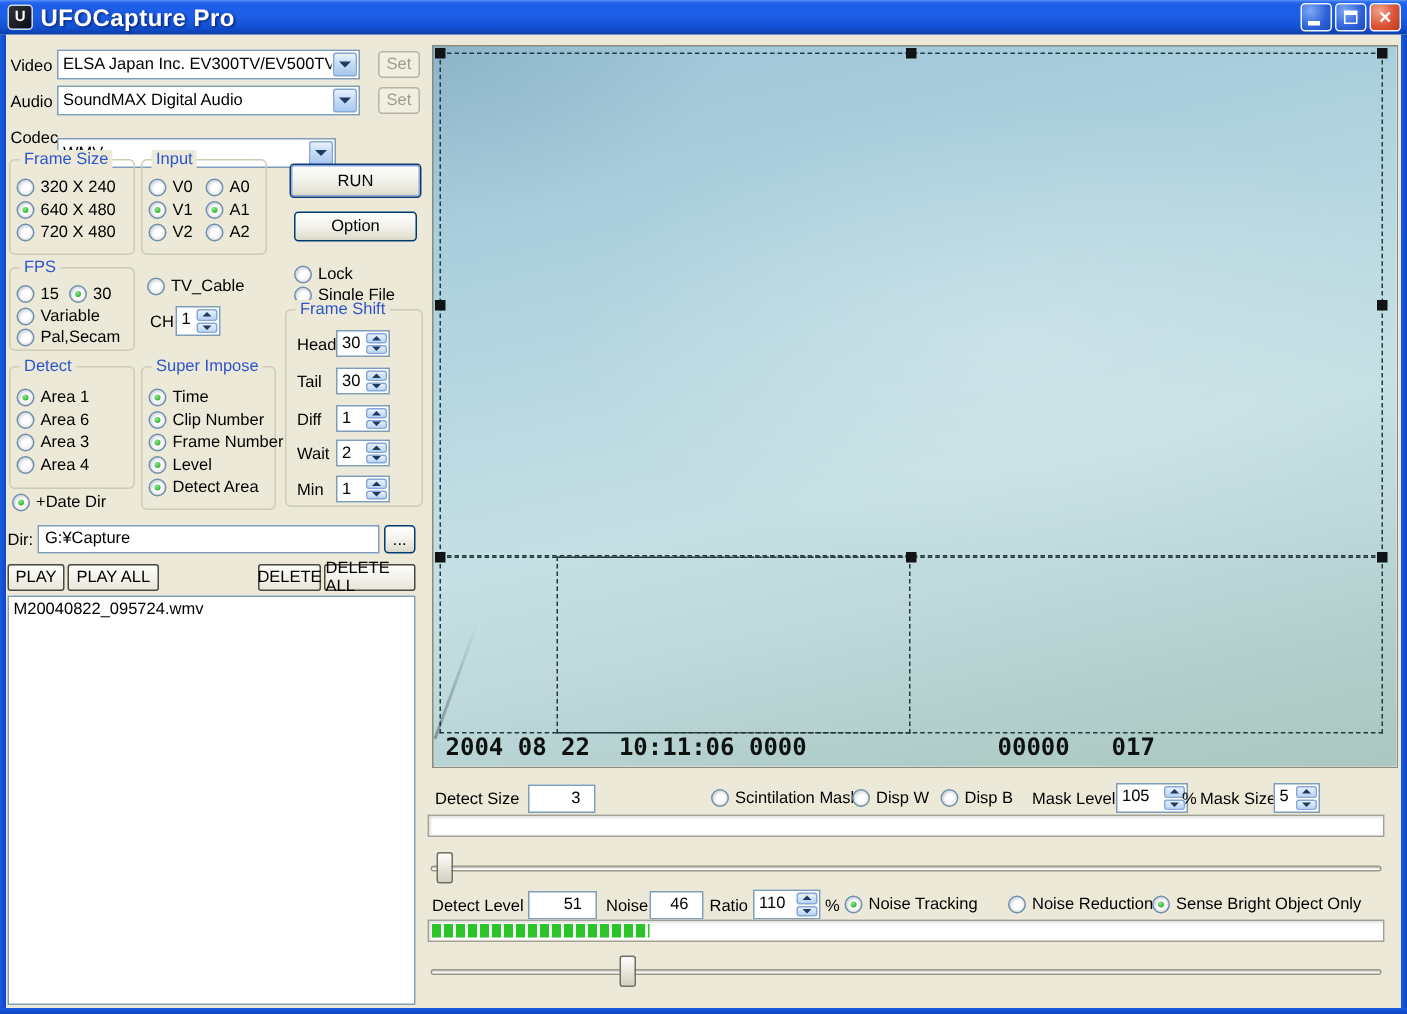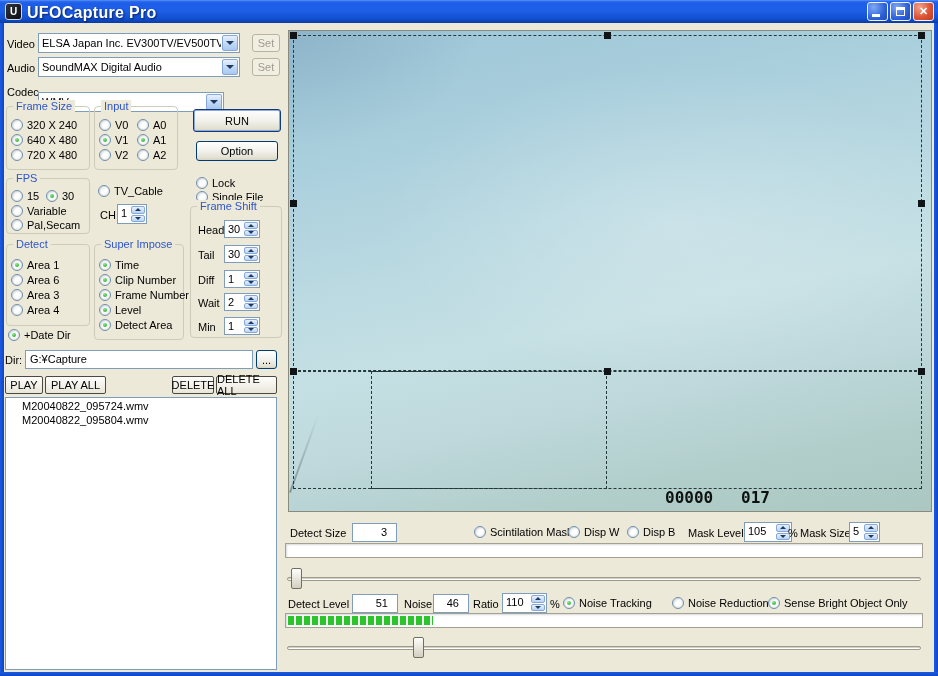--- a/index.html
+++ b/index.html
@@ -47,21 +47,21 @@
   .spin{position:absolute;border:1px solid #7F9DB9;background:#fff;display:flex;align-items:stretch}
   .spin-val{flex:1;padding:2px 1px 0 3px}
   .spin-btns{width:14px;display:flex;flex-direction:column;margin:1px;gap:1px}
   .sb{flex:1;border:1px solid #86A7D8;border-radius:2px;display:flex;align-items:center;justify-content:center;
     background:linear-gradient(180deg,#E8F1FC,#B9D4F3)}
   .tu{width:0;height:0;border-left:3px solid transparent;border-right:3px solid transparent;border-bottom:3.5px solid #1D3B60}
   .td{width:0;height:0;border-left:3px solid transparent;border-right:3px solid transparent;border-top:3.5px solid #1D3B60}
   .numbox{position:absolute;border:1px solid #7F9DB9;background:#fff;text-align:right;padding:2px 9px 0 2px}
   .field{position:absolute;border:1px solid #7F9DB9;background:#fff;padding:2px 3px 0 4px;white-space:nowrap}
   .listbox{position:absolute;border:1px solid #7F9DB9;background:#fff;overflow:hidden;padding-top:1px}
-  .listitem{height:14px;line-height:14px;padding:0 16px;white-space:nowrap}
+  .listitem{height:14px;line-height:14px;padding:0 3px;white-space:nowrap}
   
   .video{position:absolute;left:289px;top:31px;width:642px;height:480px;overflow:hidden;box-shadow:0 0 0 1px #8A8A7E;
     background:
       radial-gradient(ellipse 70% 50% at 60% 40%, rgba(255,255,255,.22), rgba(255,255,255,0) 65%),
       radial-gradient(ellipse 50% 40% at 0% 0%, rgba(60,100,130,.18), rgba(60,100,130,0) 60%),
       linear-gradient(168deg,#9EC5D8 0%,#A8CEDC 20%,#B8D8E1 40%,#C5E0E4 58%,#BED8DB 72%,#B2CECB 86%,#ABC7C0 100%)}
   .sel{position:absolute;border:1px dashed #24383C}
   .handle{position:absolute;width:7px;height:7px;background:#101416}
   .ts{position:absolute;font-family:"DejaVu Sans Mono",monospace;font-weight:bold;font-size:16px;color:#0D1210;white-space:pre}
   .wire{position:absolute;left:14px;bottom:16px;width:2px;height:82px;transform:rotate(20deg);
@@ -327,36 +327,36 @@
 <div class="field" style="left:25px;top:350px;width:228px;height:19px">G:¥Capture</div>
 <div class="btn" style="left:256px;top:350px;width:21px;height:19px">...</div>
 
 <div class="btn-s" style="left:5px;top:376px;width:38px;height:18px">PLAY</div>
 <div class="btn-s" style="left:45px;top:376px;width:61px;height:18px">PLAY ALL</div>
 <div class="btn-s" style="left:172px;top:376px;width:42px;height:18px">DELETE</div>
 <div class="btn-s" style="left:216px;top:376px;width:61px;height:18px">DELETE ALL</div>
 
 <div class="listbox" style="left:5px;top:397px;width:272px;height:273px">
   <div class="listitem">M20040822_095724.wmv</div>
-  <div class="listitem">M20040822_095804.wmv</div>
 </div>
 
 <div class="video">
   <div class="wire"></div>
   <div class="sel" style="left:4px;top:4px;width:629px;height:336px"></div>
   <div class="sel" style="left:4px;top:340px;width:629px;height:118px"></div>
   <div class="sel" style="left:82px;top:340px;width:236px;height:118px"></div>
   <div class="handle" style="left:1px;top:1px"></div>
   <div class="handle" style="left:315px;top:1px"></div>
   <div class="handle" style="left:629px;top:1px"></div>
   <div class="handle" style="left:1px;top:169px"></div>
   <div class="handle" style="left:629px;top:169px"></div>
   <div class="handle" style="left:1px;top:337px"></div>
   <div class="handle" style="left:315px;top:337px"></div>
   <div class="handle" style="left:629px;top:337px"></div>
+  <span class="ts" style="left:8px;bottom:4px">2004 08 22  10:11:06 0000</span>
   <span class="ts" style="left:376px;bottom:4px">00000</span>
   <span class="ts" style="left:452px;bottom:4px">017</span>
 </div>
 
 <span class="lbl" style="left:290px;top:527px">Detect Size</span>
 <div class="numbox" style="left:352px;top:523px;width:45px;height:19px">3</div>
 <div class="radio-row" style="left:474px;top:525px">
   <span class="rb"></span>
   <span class="rl">Scintilation Mask</span>
 </div>

